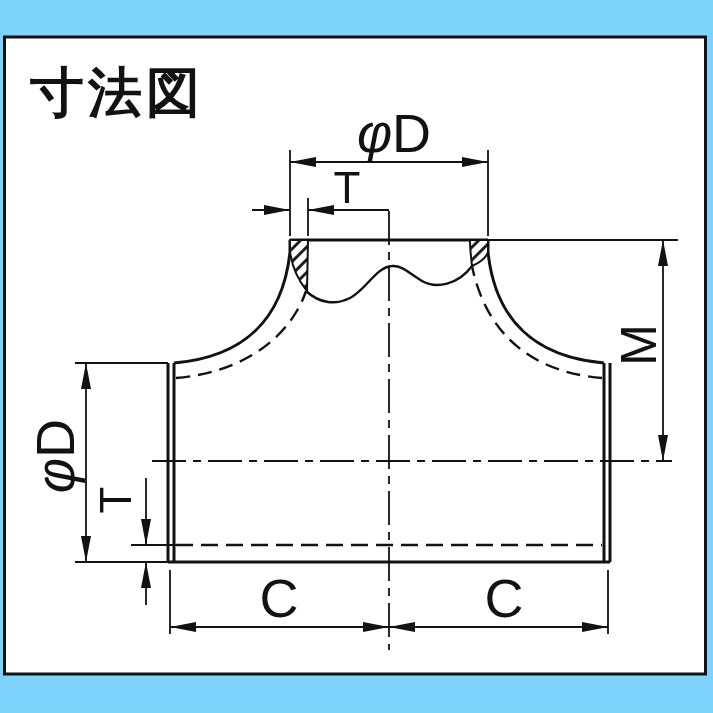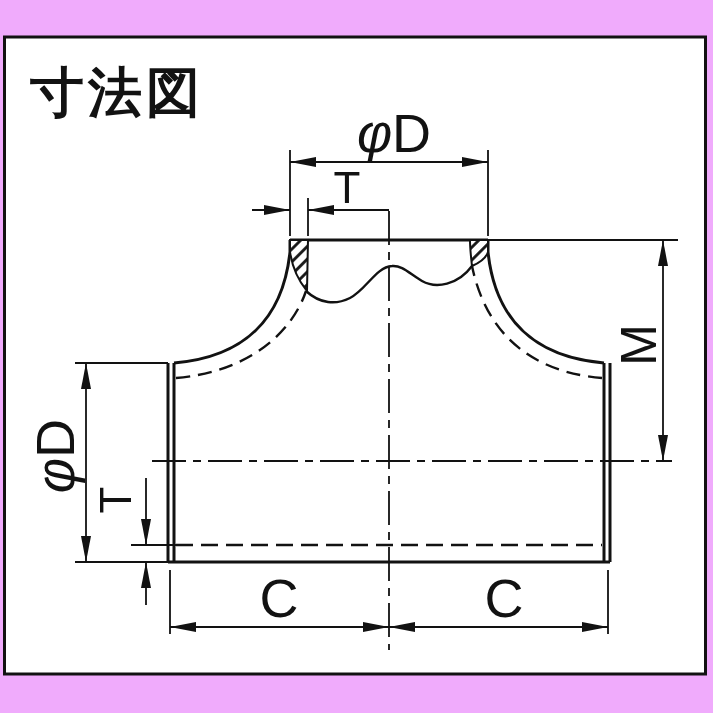--- a/index.html
+++ b/index.html
@@ -4,21 +4,21 @@
 <style>
   html, body {
     margin: 0;
     padding: 0;
     background: #ffffff;
   }
   #canvas {
     position: relative;
     width: 713px;
     height: 713px;
-    background: #f0abfc;
+    background: #7dd3fc;
     overflow: hidden;
   }
   svg { display: block; }
   .title-text {
     font-family: "Liberation Sans", "DejaVu Sans", sans-serif;
     font-size: 54px;
     font-weight: bold;
     letter-spacing: 4px;
     fill: #121212;
   }

